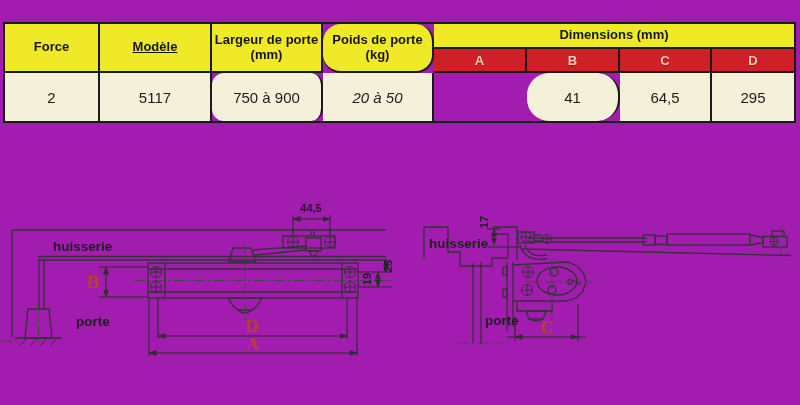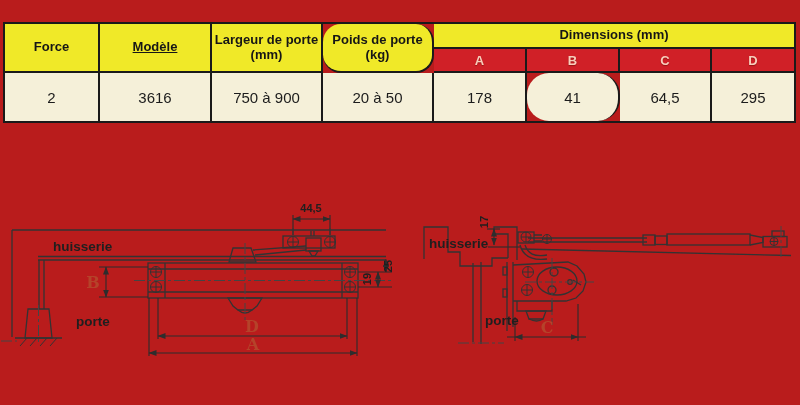--- a/index.html
+++ b/index.html
@@ -1,18 +1,18 @@
 <!DOCTYPE html>
 <html><head>
 <meta charset="utf-8">
 <style>
   html,body{margin:0;padding:0;}
   .screen{
     position:relative; width:800px; height:405px;
-    background:#b91c1c; overflow:hidden;
+    background:#a21caf; overflow:hidden;
     font-family:"Liberation Sans", sans-serif;
   }
   
   .spec-table{
     position:absolute; left:3px; top:22px; width:789px;
     display:grid;
     grid-template-columns:95px 112px 111px 111px 93px 93px 92px 82px;
     grid-template-rows:25px 24px 48px;
     border:2px solid #1a1a1a;
     box-sizing:content-box;
@@ -69,24 +69,23 @@
       <span>(kg)</span>
     </div>
     <div class="cell head dimshead lastcol">Dimensions (mm)</div>
 
     <div class="cell sub" style="grid-column:5;">A</div>
     <div class="cell sub" style="grid-column:6;">B</div>
     <div class="cell sub" style="grid-column:7;">C</div>
     <div class="cell sub lastcol" style="grid-column:8;">D</div>
 
     <div class="cell data lastrow" style="grid-column:1;">2</div>
-    <div class="cell data lastrow" style="grid-column:2;">3616</div>
-    <div class="cell data lastrow" style="grid-column:3;">750 à 900</div>
-    <div class="cell data lastrow" style="grid-column:4;">20 à 50</div>
-    <div class="cell data lastrow" style="grid-column:5;">178</div>
+    <div class="cell data lastrow" style="grid-column:2;">5117</div>
+    <div class="cell data lastrow" style="grid-column:3;border-radius:12px;">750 à 900</div>
+    <div class="cell data lastrow" style="grid-column:4;font-style:italic;">20 à 50</div>
     <div class="cell data lastrow" style="grid-column:6;border-radius:22px;">41</div>
     <div class="cell data lastrow" style="grid-column:7;">64,5</div>
     <div class="cell data lastrow lastcol" style="grid-column:8;">295</div>
   </div>
 
   <svg id="diagram-left" class="diagram" viewBox="0 0 400 250">
     <defs>
       <marker id="ahL" orient="auto-start-reverse" markerUnits="userSpaceOnUse" markerWidth="10" markerHeight="8" refX="7.5" refY="3">
         <path d="M0,0 L8,3 L0,6 Z" fill="#2d2d2d"></path>
       </marker>

